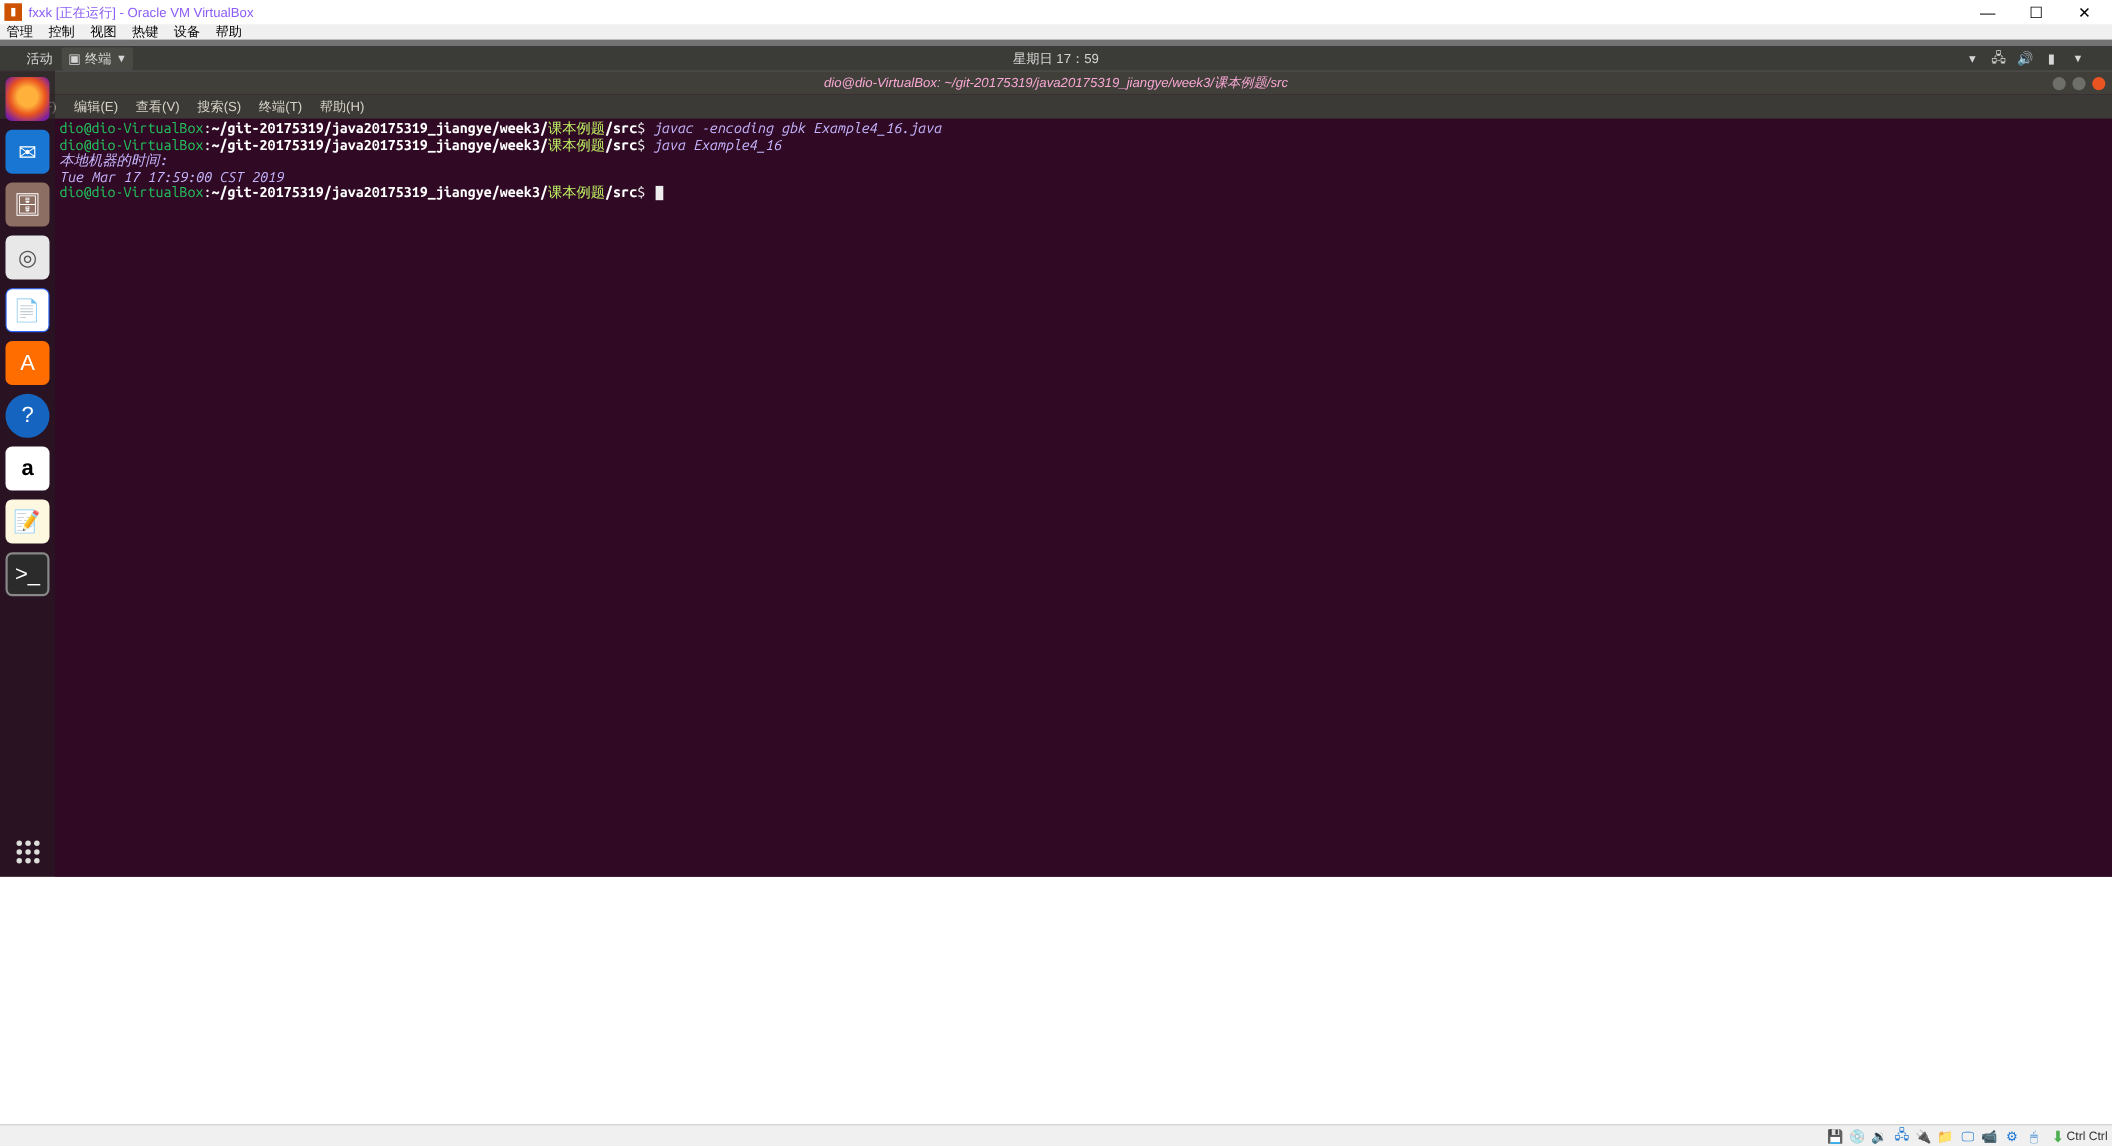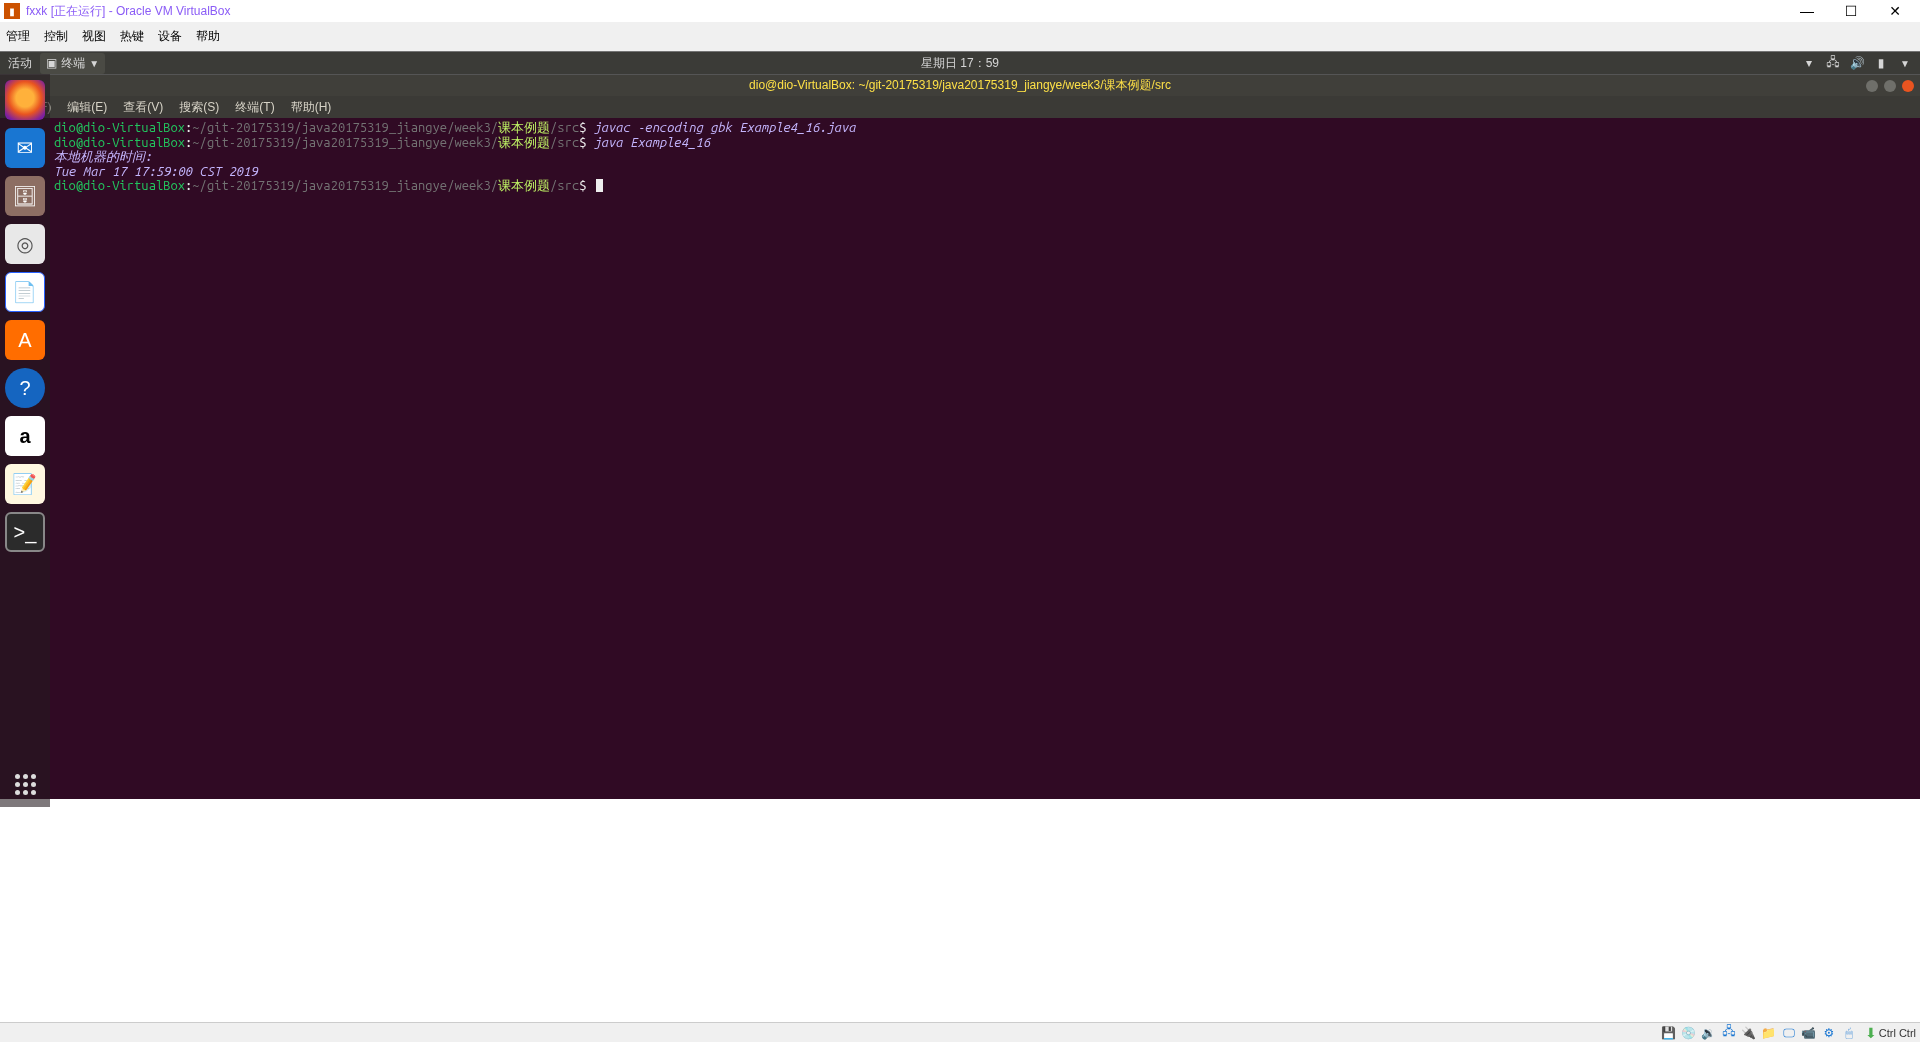--- a/index.html
+++ b/index.html
@@ -6,37 +6,37 @@
 body { font-family: "Segoe UI", Tahoma, sans-serif; background: #fff; width: 1920px; height: 1042px; overflow: hidden; position: relative; }
 
 
 .vbox-titlebar { height: 22px; background: #fff; display: flex; align-items: center; padding: 0 4px; font-size: 12px; }
 .vbox-titlebar .vb-icon { width: 16px; height: 16px; background: #cc5200; margin-right: 6px; display:inline-flex; align-items:center; justify-content:center; color:#fff; font-size:10px;}
 .vbox-titlebar .vb-title { flex: 1; color: #8b5cf6; }
 .vbox-titlebar .winctl { display: flex; gap: 18px; margin-right: 8px; }
 .vbox-titlebar .winctl span { width: 26px; text-align: center; font-size: 14px; color: #000; cursor: pointer; }
 
 
-.vbox-menubar { height: 30px; background: #f0f0f0; display: flex; align-items: center; padding: 0 6px; font-size: 12px; gap: 14px; border-bottom: 1px solid #737373;}
+.vbox-menubar { height: 20px; background: #f0f0f0; display: flex; align-items: center; padding: 0 6px; font-size: 12px; gap: 14px; border-bottom: 6px solid #737373;}
 .vbox-menubar span { cursor: pointer; }
 
 
 .guest { position: relative; height: 755px; background: #2c001e; }
 
 
-.gnome-topbar { height: 22px; background: #3b3b37; color: #d6d6d6; display: flex; align-items: center; font-size: 12px; padding: 0 8px; position: relative;}
+.gnome-topbar { height: 22px; background: #3b3b37; color: #d6d6d6; display: flex; align-items: center; font-size: 12px; padding: 0 24px; position: relative;}
 .gnome-topbar .left { display: flex; align-items: center; gap: 8px; }
 .gnome-topbar .left .term-indicator { display:flex; align-items:center; gap:4px; background:#4a4a44; padding: 2px 6px; border-radius:3px;}
 .gnome-topbar .center { position: absolute; left: 50%; transform: translateX(-50%); }
 .gnome-topbar .right { margin-left: auto; display: flex; gap: 10px; align-items: center; }
 .gnome-topbar .right .tray-icon { width:14px; display:inline-block; text-align:center;}
 .topbar-chevron { font-size: 10px; }
 
 
-.term-titlebar { height: 22px; background: #403f3a; color: #fde047; display: flex; align-items: center; justify-content: center; font-size: 12px; position: relative; border-top:1px solid #555;}
+.term-titlebar { height: 22px; background: #403f3a; color: #f9a8d4; display: flex; align-items: center; justify-content: center; font-size: 12px; position: relative; border-top:1px solid #555;font-style:italic;}
 .term-titlebar .winbtns { position: absolute; right: 6px; display: flex; gap: 6px; }
 .term-titlebar .winbtns span { width: 12px; height: 12px; border-radius: 50%; display: inline-block; }
 .wb-min { background: #6f6f6a; }
 .wb-max { background: #6f6f6a; }
 .wb-close { background: #e95420; }
 
 
 .term-menubar { height: 22px; background: #3b3a36; color: #d7d3c7; display: flex; align-items: center; gap: 16px; padding-left: 12px; font-size: 12px; }
 .term-menubar span { cursor: pointer; }
 
@@ -53,21 +53,21 @@
 .dock .amazon { background: #fff; color:#000; font-weight:bold;}
 .dock .editor { background: #fff8e1; color:#795548;}
 .dock .terminal { background: #2b2b2b; color:#fff; border:2px solid #888;}
 .dock .spacer { flex: 1; }
 .dock .apps-grid { display: grid; grid-template-columns: repeat(3, 5px); grid-template-rows: repeat(3, 5px); gap: 3px; margin-bottom: 12px; cursor:pointer;}
 .dock .apps-grid i { width: 5px; height: 5px; background: #ddd; border-radius: 50%; display: block; }
 
 
 .term-body { position: absolute; left: 50px; right: 0; top: 66px; bottom: 0; background: #300a24; color: #eee; font-family: "Ubuntu Mono", "Consolas", monospace; font-size: 13px; line-height: 14.5px; padding: 2px 4px; white-space: pre; }
 .ps-user { color: #22c55e; }
-.ps-path { color: #737373; }
+.ps-path { color: #ffffff; font-weight: bold; }
 .ps-path-cjk { color: #bef264; }
 .ps-dollar { color: #eee; }
 .output { color: #c4b5fd; font-style: italic; }
 .cursor-block { display: inline-block; width: 7px; height: 13px; background: #eee; vertical-align: text-bottom; margin-left: 2px;}
 
 
 .vbox-statusbar { position: absolute; bottom: 0; right: 0; left: 0; height: 20px; background: #f0f0f0; display: flex; align-items: center; justify-content: flex-end; padding: 0 4px; font-size: 11px; gap: 4px; border-top:1px solid #ccc;}
 .vbox-statusbar .sb-icon { width: 16px; height: 16px; display:inline-flex; align-items:center; justify-content:center; font-size:12px; color:#1976d2;}
 .vbox-statusbar .hostkey { display:flex; align-items:center; gap:2px; color:#333; margin-left:4px;}
 .vbox-statusbar .hostkey .arrow{ color:#4caf50; font-size:14px;}

